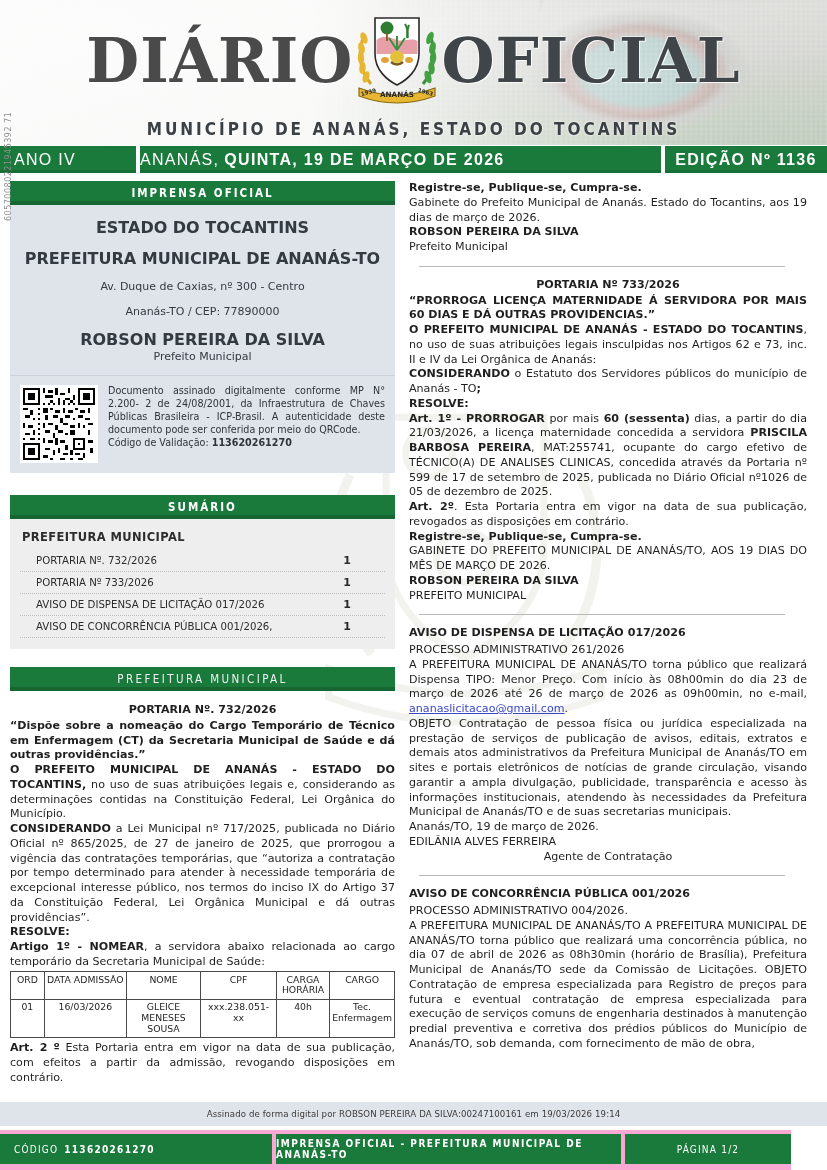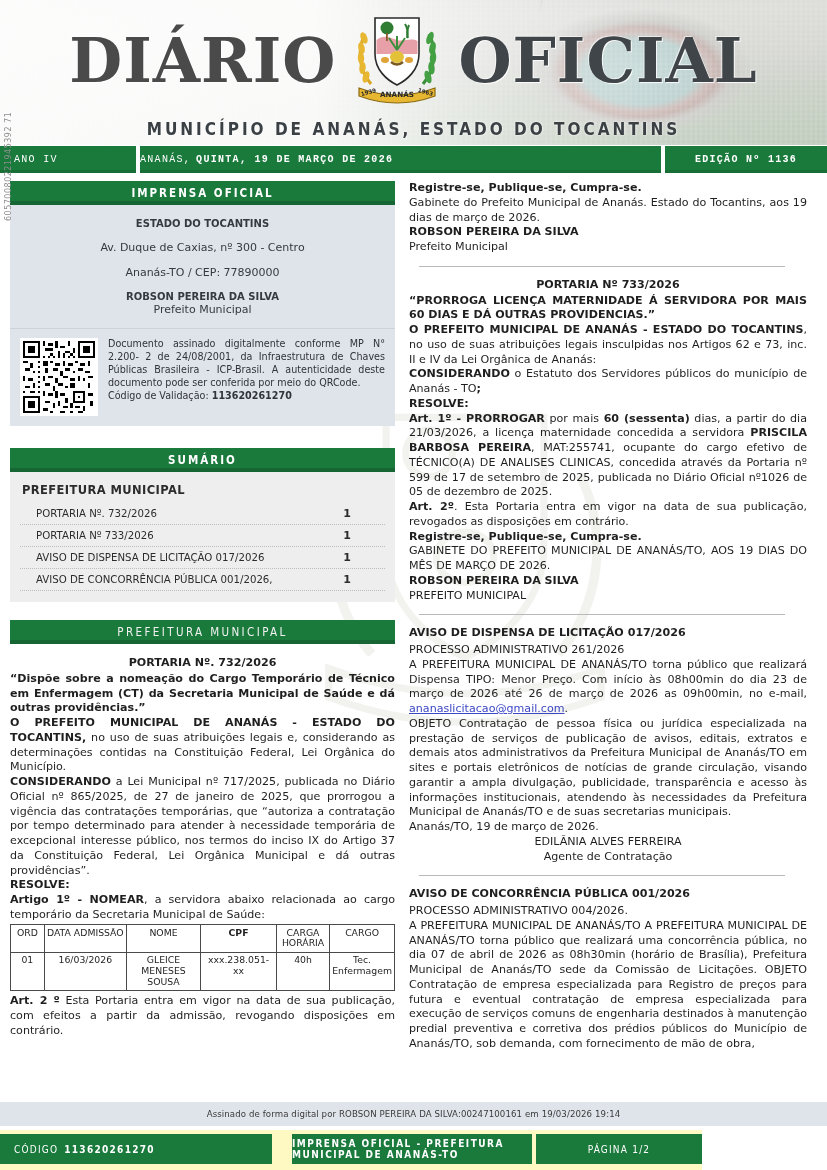--- a/index.html
+++ b/index.html
@@ -50,21 +50,21 @@
     position:absolute; inset:0;
     background: linear-gradient(90deg, rgba(255,255,255,.93) 0%, rgba(255,255,255,.90) 38%, rgba(255,255,255,.52) 62%, rgba(255,255,255,.30) 80%, rgba(255,255,255,.22) 100%);
   }
   .masthead-inner {
     position: absolute; inset: 0;
     display: flex; flex-direction: column;
     align-items: center; justify-content: center;
   }
   .title-row {
     display: flex; align-items: center; justify-content: center;
-    gap: 21px; margin-top: 4px; text-align: center;
+    gap: 4px; margin-top: 4px; text-align: center;
   }
   .title-word {
     font-family: "DejaVu Serif", "Liberation Serif", serif;
     font-weight: bold;
     font-size: 61px;
     letter-spacing: 1px;
     color: #4a4a4a;
     text-shadow: 1px 1px 0 rgba(255,255,255,.85), -1px -1px 0 rgba(255,255,255,.6);
     line-height: 1;
   }
@@ -85,22 +85,22 @@
     display: flex; gap: 4px;
     height: 28px; width: 827px;
     padding: 0;
     background: #ffffff;
     border-top: 1px solid #ffffff;
   }
   .ribbon-cell {
     background: #1a7a3c;
     color: #ffffff;
     display: flex; align-items: center;
-    font-family: Liberation Mono, monospace;
-    font-size: 10px;
+    font-family: Liberation Sans, sans-serif;
+    font-size: 16px;
     letter-spacing: 1.3px;
     box-shadow: inset 0 -3px 0 rgba(0,0,0,.09);
   }
   .ribbon-ano   { width: 136px; padding-left: 14px; }
   .ribbon-date  { flex: 1; }
   .ribbon-ed    { width: 162px; justify-content: center; font-weight: bold; }
   .ribbon-date b { font-weight: bold; }
 
   
   .page {
@@ -149,21 +149,21 @@
   }
   .panel-head.light { font-weight: normal; letter-spacing: 2.4px; color:#f2f2f2; }
 
   
   .infobox {
     background: #dfe3ea;
     padding: 13px 10px 12px;
     text-align: center;
     color: #333a40;
   }
-  .infobox .l { margin: 0 0 12px; font-size: 10px; }
+  .infobox .l { margin: 0 0 12px; font-size: 16px; }
   .infobox .l:last-child { margin-bottom: 0; }
   .infobox .b { font-weight: bold; }
   .infobox .sm { font-size: 11px; }
 
   .signbox {
     background: #dfe3ea;
     display: flex; gap: 10px;
     padding: 9px 10px 10px;
     border-top: 1px solid #ccd2da;
   }
@@ -228,49 +228,49 @@
     text-align: center;
     padding: 2px 2px;
     font-weight: normal;
     line-height: 1.18;
     vertical-align: top;
   }
   table.nom th { padding: 3px 2px; }
   table.nom .c-ord { width: 9%; }
   table.nom .c-dt  { width: 22%; }
   table.nom .c-nm  { width: 20%; }
-  table.nom .c-cpf { width: 20%; font-weight: bold; }
+  table.nom .c-cpf { width: 20%; }
   table.nom .c-ch  { width: 14%; }
   table.nom .c-cg  { width: 19%; }
 
   
   .foot-sign {
     position: absolute; left: 0; bottom: 44px;
     width: 827px; height: 24px;
     background: #dfe3ea;
     display: flex; align-items: center; justify-content: center;
     font-size: 8.6px; color: #3a3a3a;
     letter-spacing: .1px;
   }
   .footbar {
     position: absolute; left: 0; bottom: 0;
-    width: 702px; height: 40px;
+    width: 791px; height: 40px;
     display: flex; gap: 4px;
     padding: 4px 0 6px;
-    background: #fef9c3;
+    background: #f9a8d4;
   }
   .footcell {
     background: #1a7a3c; color: #ffffff;
     display: flex; align-items: center;
     font-family: "DejaVu Sans Condensed", "DejaVu Sans", "Liberation Sans", sans-serif;
     font-size: 10px; letter-spacing: 1.2px;
   }
   .foot-code { width: 272px; padding-left: 14px; }
   .foot-code b { font-weight: bold; letter-spacing: 1.3px; }
-  .foot-mid  { flex: 1; justify-content: center; font-weight: bold; letter-spacing: 1.5px; margin-left: 16px; }
+  .foot-mid  { flex: 1; justify-content: center; font-weight: bold; letter-spacing: 1.5px; }
   .foot-pg   { width: 166px; justify-content: center; }
 </style>
 </head>
 <body>
 
 <header class="masthead">
   <div class="masthead-photo"></div>
   <div class="masthead-veil"></div>
   <div class="masthead-inner">
     <div class="title-row">
@@ -345,20 +345,21 @@
     <ellipse cx="46" cy="47" rx="8" ry="7" fill="none" stroke="#6b6b3a" stroke-width="2"></ellipse>
   </svg>
 
   <div class="col col-left">
 
     <div class="vert-code">60570080221945392 71</div>
 
     <div class="panel-head">IMPRENSA OFICIAL</div>
     <div class="infobox">
       <p class="l b">ESTADO DO TOCANTINS</p>
+      <p class="l b">PREFEITURA MUNICIPAL DE ANANÁS-TO</p>
       <p class="l sm">Av. Duque de Caxias, nº 300 - Centro</p>
       <p class="l sm">Ananás-TO / CEP: 77890000</p>
       <p class="l b" style="margin-bottom:1px">ROBSON PEREIRA DA SILVA</p>
       <p class="l sm">Prefeito Municipal</p>
     </div>
 
     <div class="signbox">
       <div class="qr">
         <svg width="72" height="72" viewBox="0 0 29 29" shape-rendering="crispEdges" aria-hidden="true">
           <rect width="29" height="29" fill="#fff"></rect>
@@ -572,21 +573,21 @@
     <hr class="rule">
 
     <div class="art">
       <p class="sec-title" style="margin-bottom:2px">AVISO DE DISPENSA DE LICITAÇÃO 017/2026</p>
       <p>PROCESSO ADMINISTRATIVO 261/2026</p>
       <p class="just">
         <span>A PREFEITURA MUNICIPAL DE ANANÁS/TO torna público que realizará Dispensa TIPO: Menor Preço. Com início às 08h00min do dia 23 de março de 2026 até 26 de março de 2026 as 09h00min, no e-mail, </span><a class="mail" href="#">ananaslicitacao@gmail.com</a><span>.</span>
       </p>
       <p class="just">OBJETO Contratação de pessoa física ou jurídica especializada na prestação de serviços de publicação de avisos, editais, extratos e demais atos administrativos da Prefeitura Municipal de Ananás/TO em sites e portais eletrônicos de notícias de grande circulação, visando garantir a ampla divulgação, publicidade, transparência e acesso às informações institucionais, atendendo às necessidades da Prefeitura Municipal de Ananás/TO e de suas secretarias municipais.</p>
       <p>Ananás/TO, 19 de março de 2026.</p>
-      <p style="text-align:center">EDILÃNIA ALVES FERREIRA</p>
+      <p style="text-align:left">EDILÃNIA ALVES FERREIRA</p>
       <p style="text-align:center">Agente de Contratação</p>
     </div>
 
     <hr class="rule">
 
     <div class="art">
       <p class="sec-title" style="margin-bottom:2px">AVISO DE CONCORRÊNCIA PÚBLICA 001/2026</p>
       <p>PROCESSO ADMINISTRATIVO 004/2026.</p>
       <p class="just">A PREFEITURA MUNICIPAL DE ANANÁS/TO A PREFEITURA MUNICIPAL DE ANANÁS/TO torna público que realizará uma concorrência pública, no dia 07 de abril de 2026 as 08h30min (horário de Brasília), Prefeitura Municipal de Ananás/TO sede da Comissão de Licitações. OBJETO Contratação de empresa especializada para Registro de preços para futura e eventual contratação de empresa especializada para execução de serviços comuns de engenharia destinados à manutenção predial preventiva e corretiva dos prédios públicos do Município de Ananás/TO, sob demanda, com fornecimento de mão de obra,</p>
     </div>

